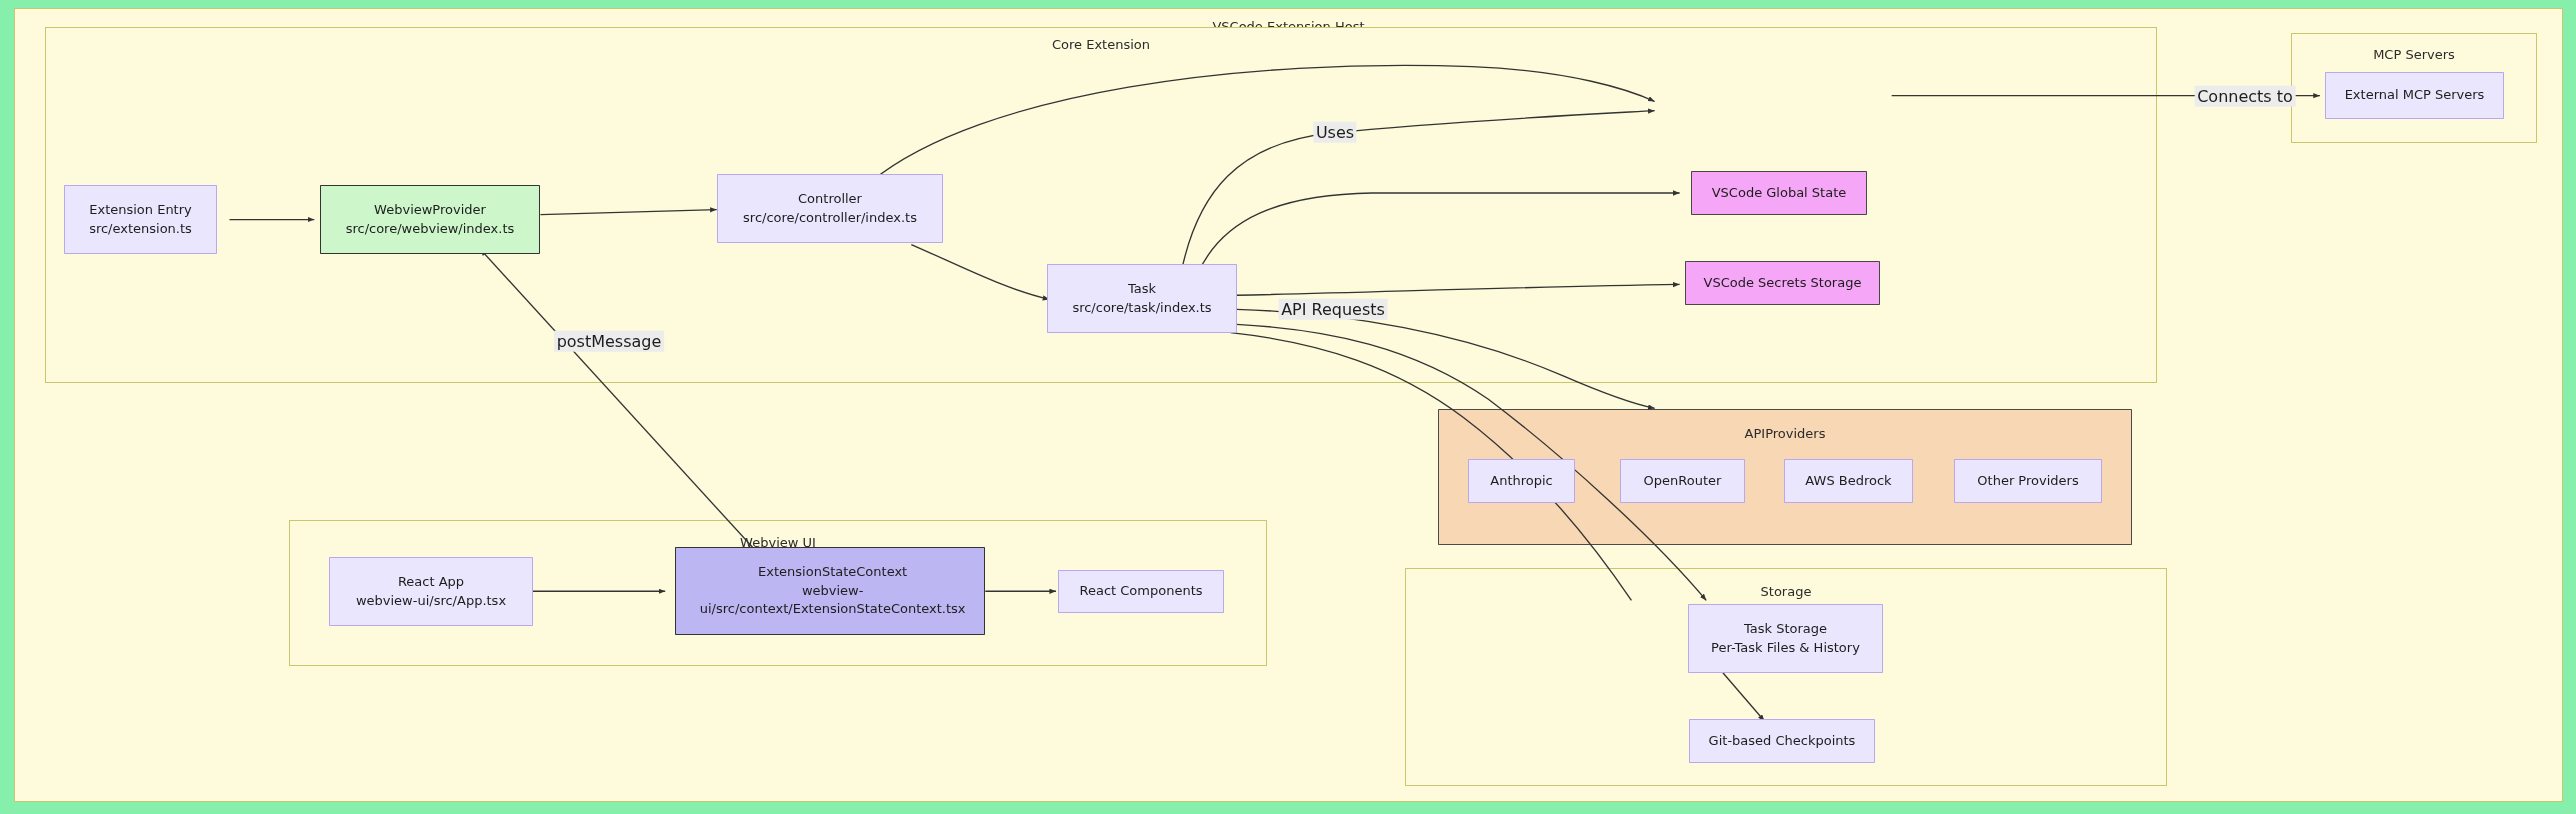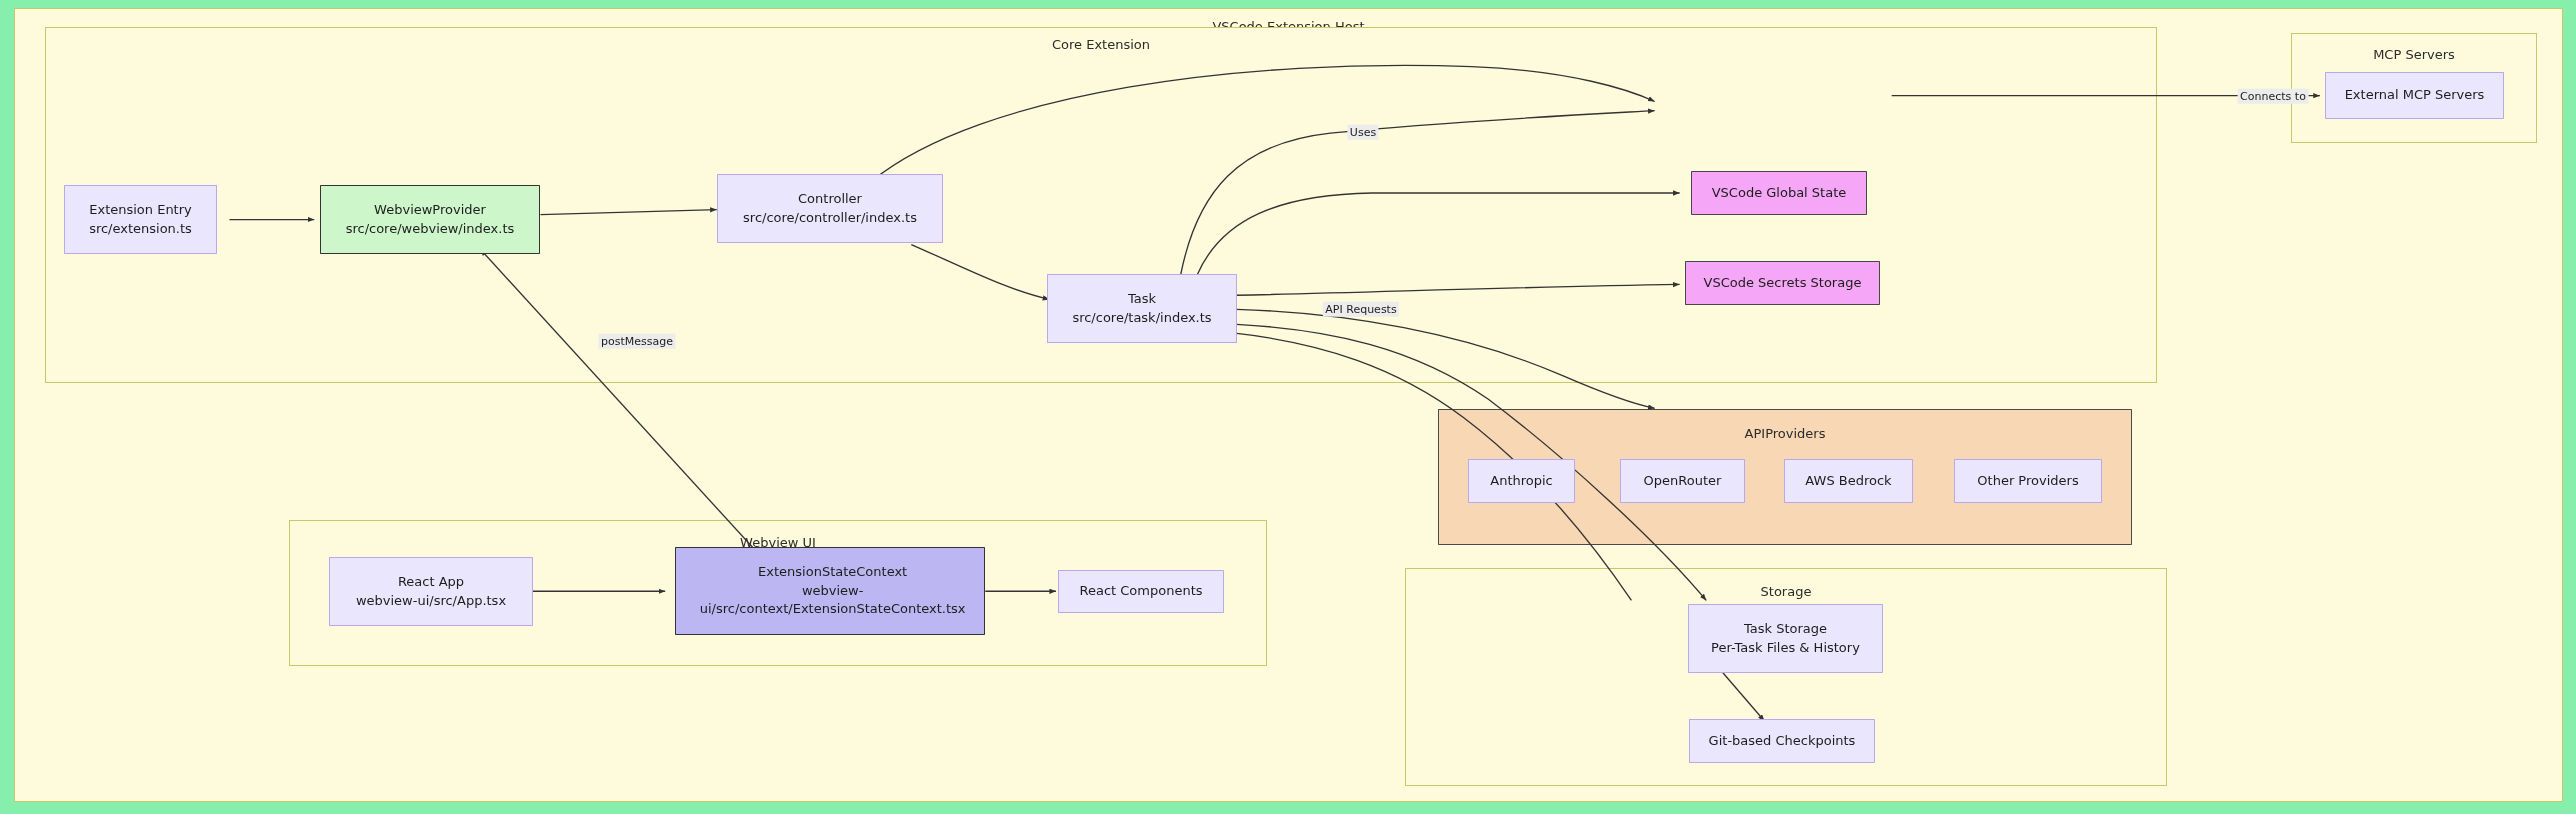--- a/index.html
+++ b/index.html
@@ -64,28 +64,27 @@
 
   
   #edges {
     position: absolute;
     left: 0; top: 0;
     width: 2576px; height: 815px;
     pointer-events: none;
   }
   .edge-label {
     position: absolute;
-    font-size: 11px;
+    font-size: 16px;
     color: #1d1d1d;
     background: #ececec;
     padding: 0.8px 2.5px;
     white-space: nowrap;
     transform: translate(-50%, -50%);
     pointer-events: none;
-    margin-left: 28px;
   }
 </style>
 </head>
 <body>
 
 <div id="canvas">
 
   <div class="subgraph" style="left:14px; top:8.3px; width:2549px; height:794px;">
   </div>
   <div class="subgraph-title" style="left:14px; width:2549px; top:19px;">VSCode Extension Host</div>
@@ -166,21 +165,21 @@
   <div class="node n-green" style="left:320px; top:185px; width:220px; height:69px;">
     <span class="ln">WebviewProvider</span>
     <span class="ln">src/core/webview/index.ts</span>
   </div>
 
   <div class="node n-lav" style="left:717px; top:174px; width:226px; height:69px;">
     <span class="ln">Controller</span>
     <span class="ln">src/core/controller/index.ts</span>
   </div>
 
-  <div class="node n-lav" style="left:1047px; top:274px; width:190px; height:69px;text-align:right;">
+  <div class="node n-lav" style="left:1047px; top:264px; width:190px; height:69px;text-align:right;">
     <span class="ln">Task</span>
     <span class="ln">src/core/task/index.ts</span>
   </div>
 
 
   <div class="node n-pink" style="left:1691px; top:171px; width:176px; height:44px;">
     <span class="ln">VSCode Global State</span>
   </div>
 
   <div class="node n-pink" style="left:1685px; top:261px; width:195px; height:44px;">

